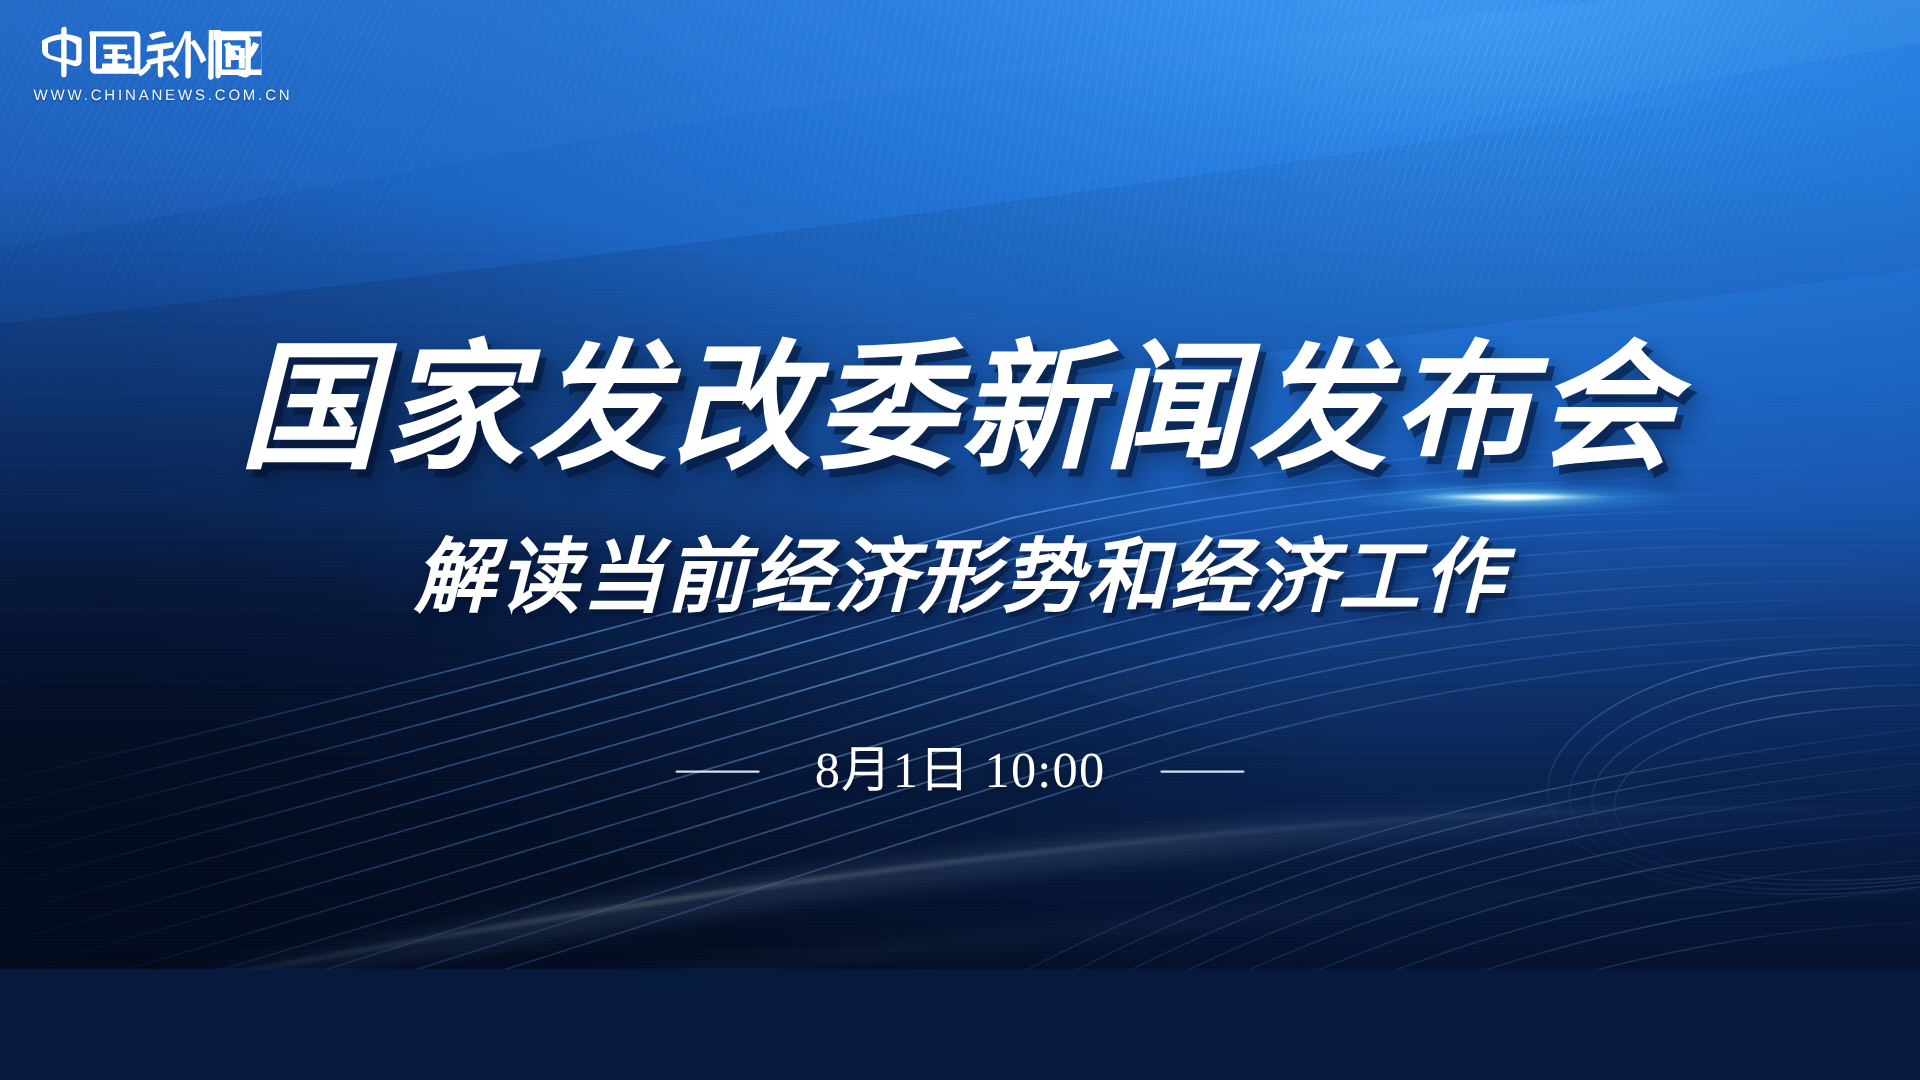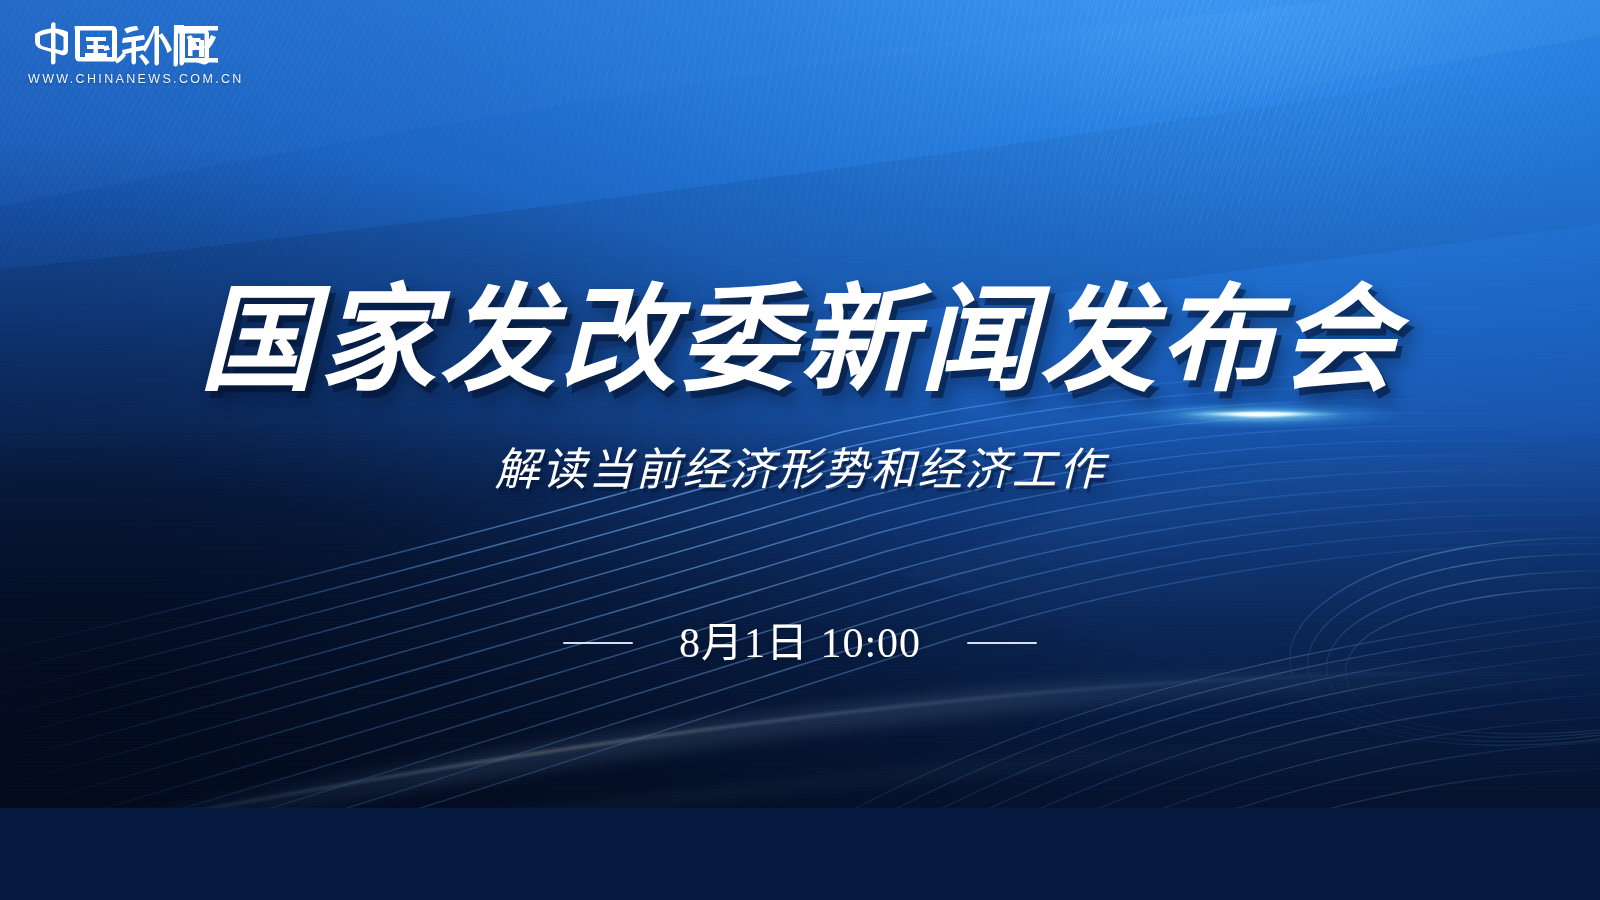--- a/index.html
+++ b/index.html
@@ -144,23 +144,23 @@
     color:#ffffff;
     letter-spacing:4px;
     white-space:nowrap;
     text-shadow:
       5px 7px 0 rgba(4,18,48,.55),
       9px 12px 18px rgba(2,10,32,.48);
   }
   .subtitle{
     position:absolute;
     left:0; right:0; top:447px;
-    font-size:45px;
+    font-size:68px;
     line-height:1;
-    font-weight:400;
+    font-weight:700;
     font-style:italic;
     color:#ffffff;
     letter-spacing:2px;
     white-space:nowrap;
     text-shadow:
       3px 4px 0 rgba(5,20,52,.5),
       6px 8px 13px rgba(2,10,32,.42);
   }
 
   .datetime-row{

